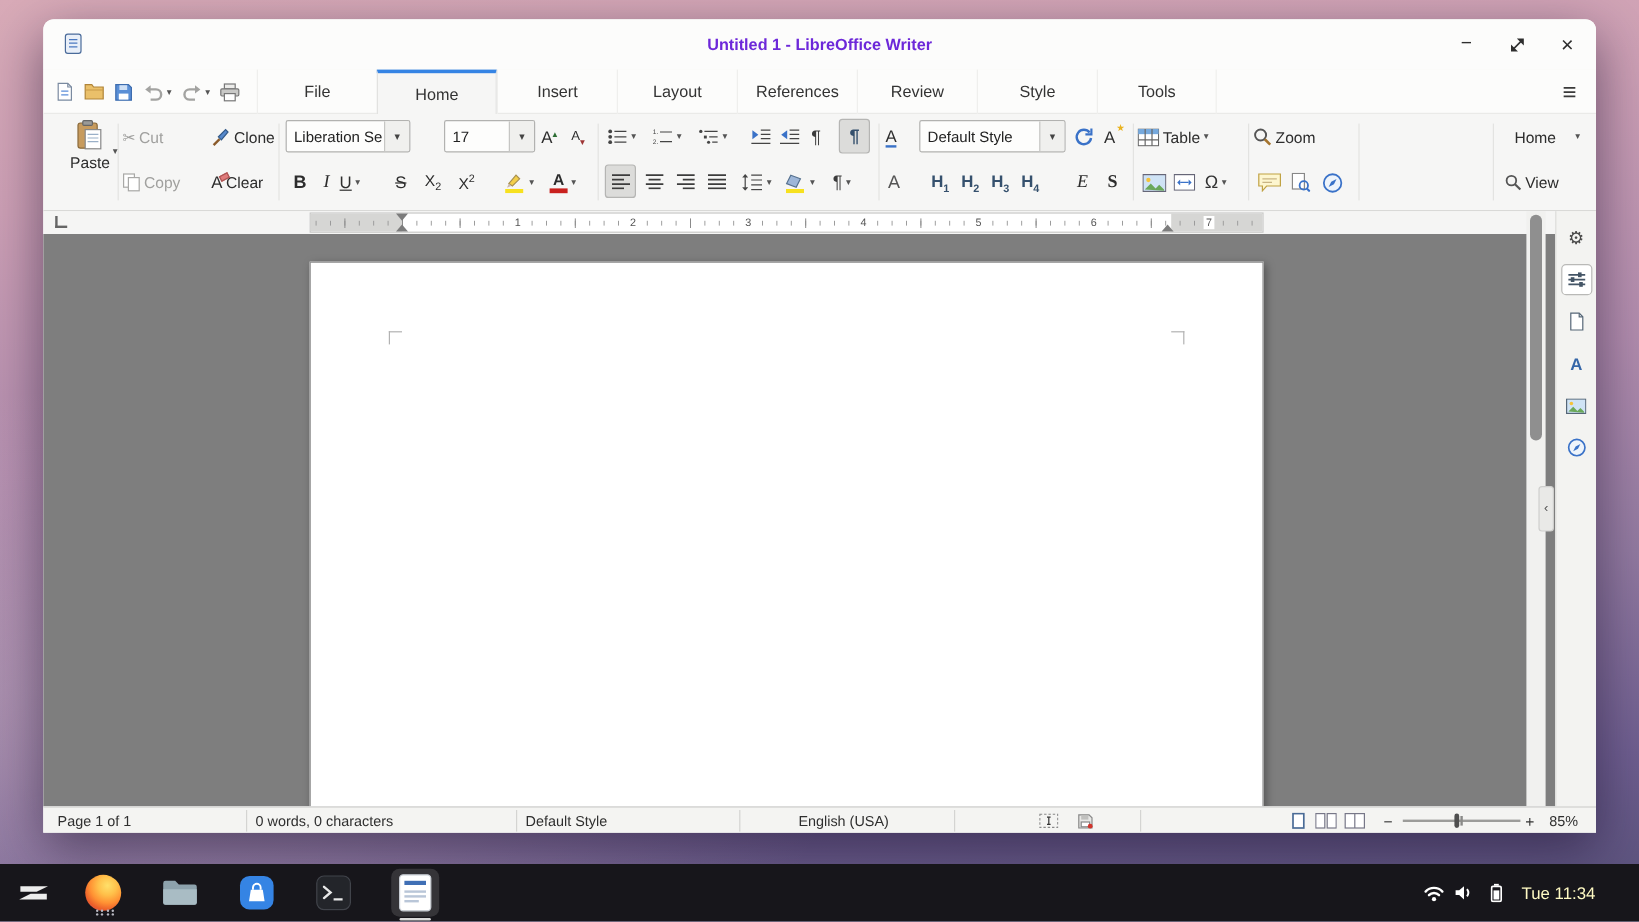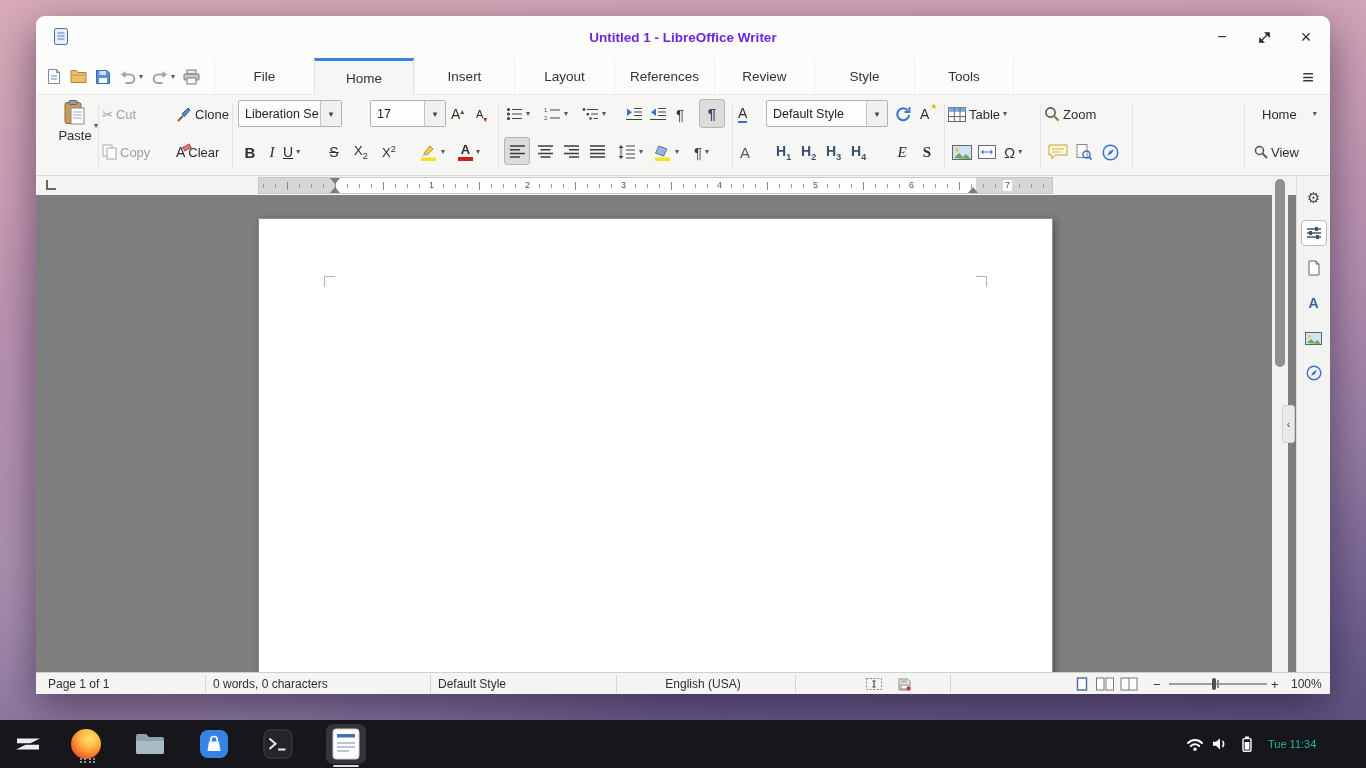--- a/index.html
+++ b/index.html
@@ -120,21 +120,21 @@
 
   
   .taskbar{position:absolute;left:0;top:720px;width:1366px;height:48px;background:#17161b}
   .tb{position:absolute;top:8px;width:32px;height:32px;display:flex;align-items:center;justify-content:center}
   .tb-tile{position:absolute;left:326px;top:4px;width:40px;height:40px;background:rgba(255,255,255,.13);border-radius:7px}
   .run-line{position:absolute;left:333px;top:45px;width:26px;height:2px;background:#dadada;border-radius:1px}
   .ffx{width:30px;height:30px;border-radius:50%;
      background:radial-gradient(circle at 62% 30%, #ffe06a 0%, #ffc04a 28%, #ff9133 52%, #ec5f2a 72%, #c73b63 100%)}
   .dots{position:absolute;left:80px;top:38px;width:16px;display:grid;grid-template-columns:repeat(4,1fr);gap:1px}
   .dots i{width:2px;height:2px;border-radius:50%;background:#b9b9c2}
-  .clock{position:absolute;left:1268px;top:0;height:48px;display:flex;align-items:center;color:#14b8a6;font-size:11px;font-weight:500}
+  .clock{position:absolute;left:1268px;top:0;height:48px;display:flex;align-items:center;color:#fef9c3;font-size:14px;font-weight:500}
   .tray{position:absolute;top:0;height:48px;display:flex;align-items:center}
 </style>
 </head>
 <body>
 
 <div class="window">
 
   <div class="titlebar">
     <span class="app-ico">
       <svg width="18" height="19">
@@ -679,21 +679,21 @@
           <rect x="1" y="1" width="16" height="12" fill="#fff" stroke="#778"></rect>
           <line x1="9" y1="1" x2="9" y2="13" stroke="#778"></line>
         </svg>
     </span>
     <span class="st zsign" style="left:1117px">−</span>
     <span class="ztrack">
         <i></i>
       </span>
     <span class="zhandle"></span>
     <span class="st zsign" style="left:1235px">+</span>
-    <span class="st" style="left:1255px">100%</span>
+    <span class="st" style="left:1255px">85%</span>
   </div>
 </div>
 
 <div class="taskbar">
   <span class="tb" style="left:12px">
     <svg width="30" height="30" viewBox="0 0 30 30">
         <g fill="#ededed">
           <polygon points="4,9.5 27,9.5 17.5,14.2 4,14.2"></polygon>
           <polygon points="26,20.5 3,20.5 12.5,15.8 26,15.8"></polygon>
         </g>

